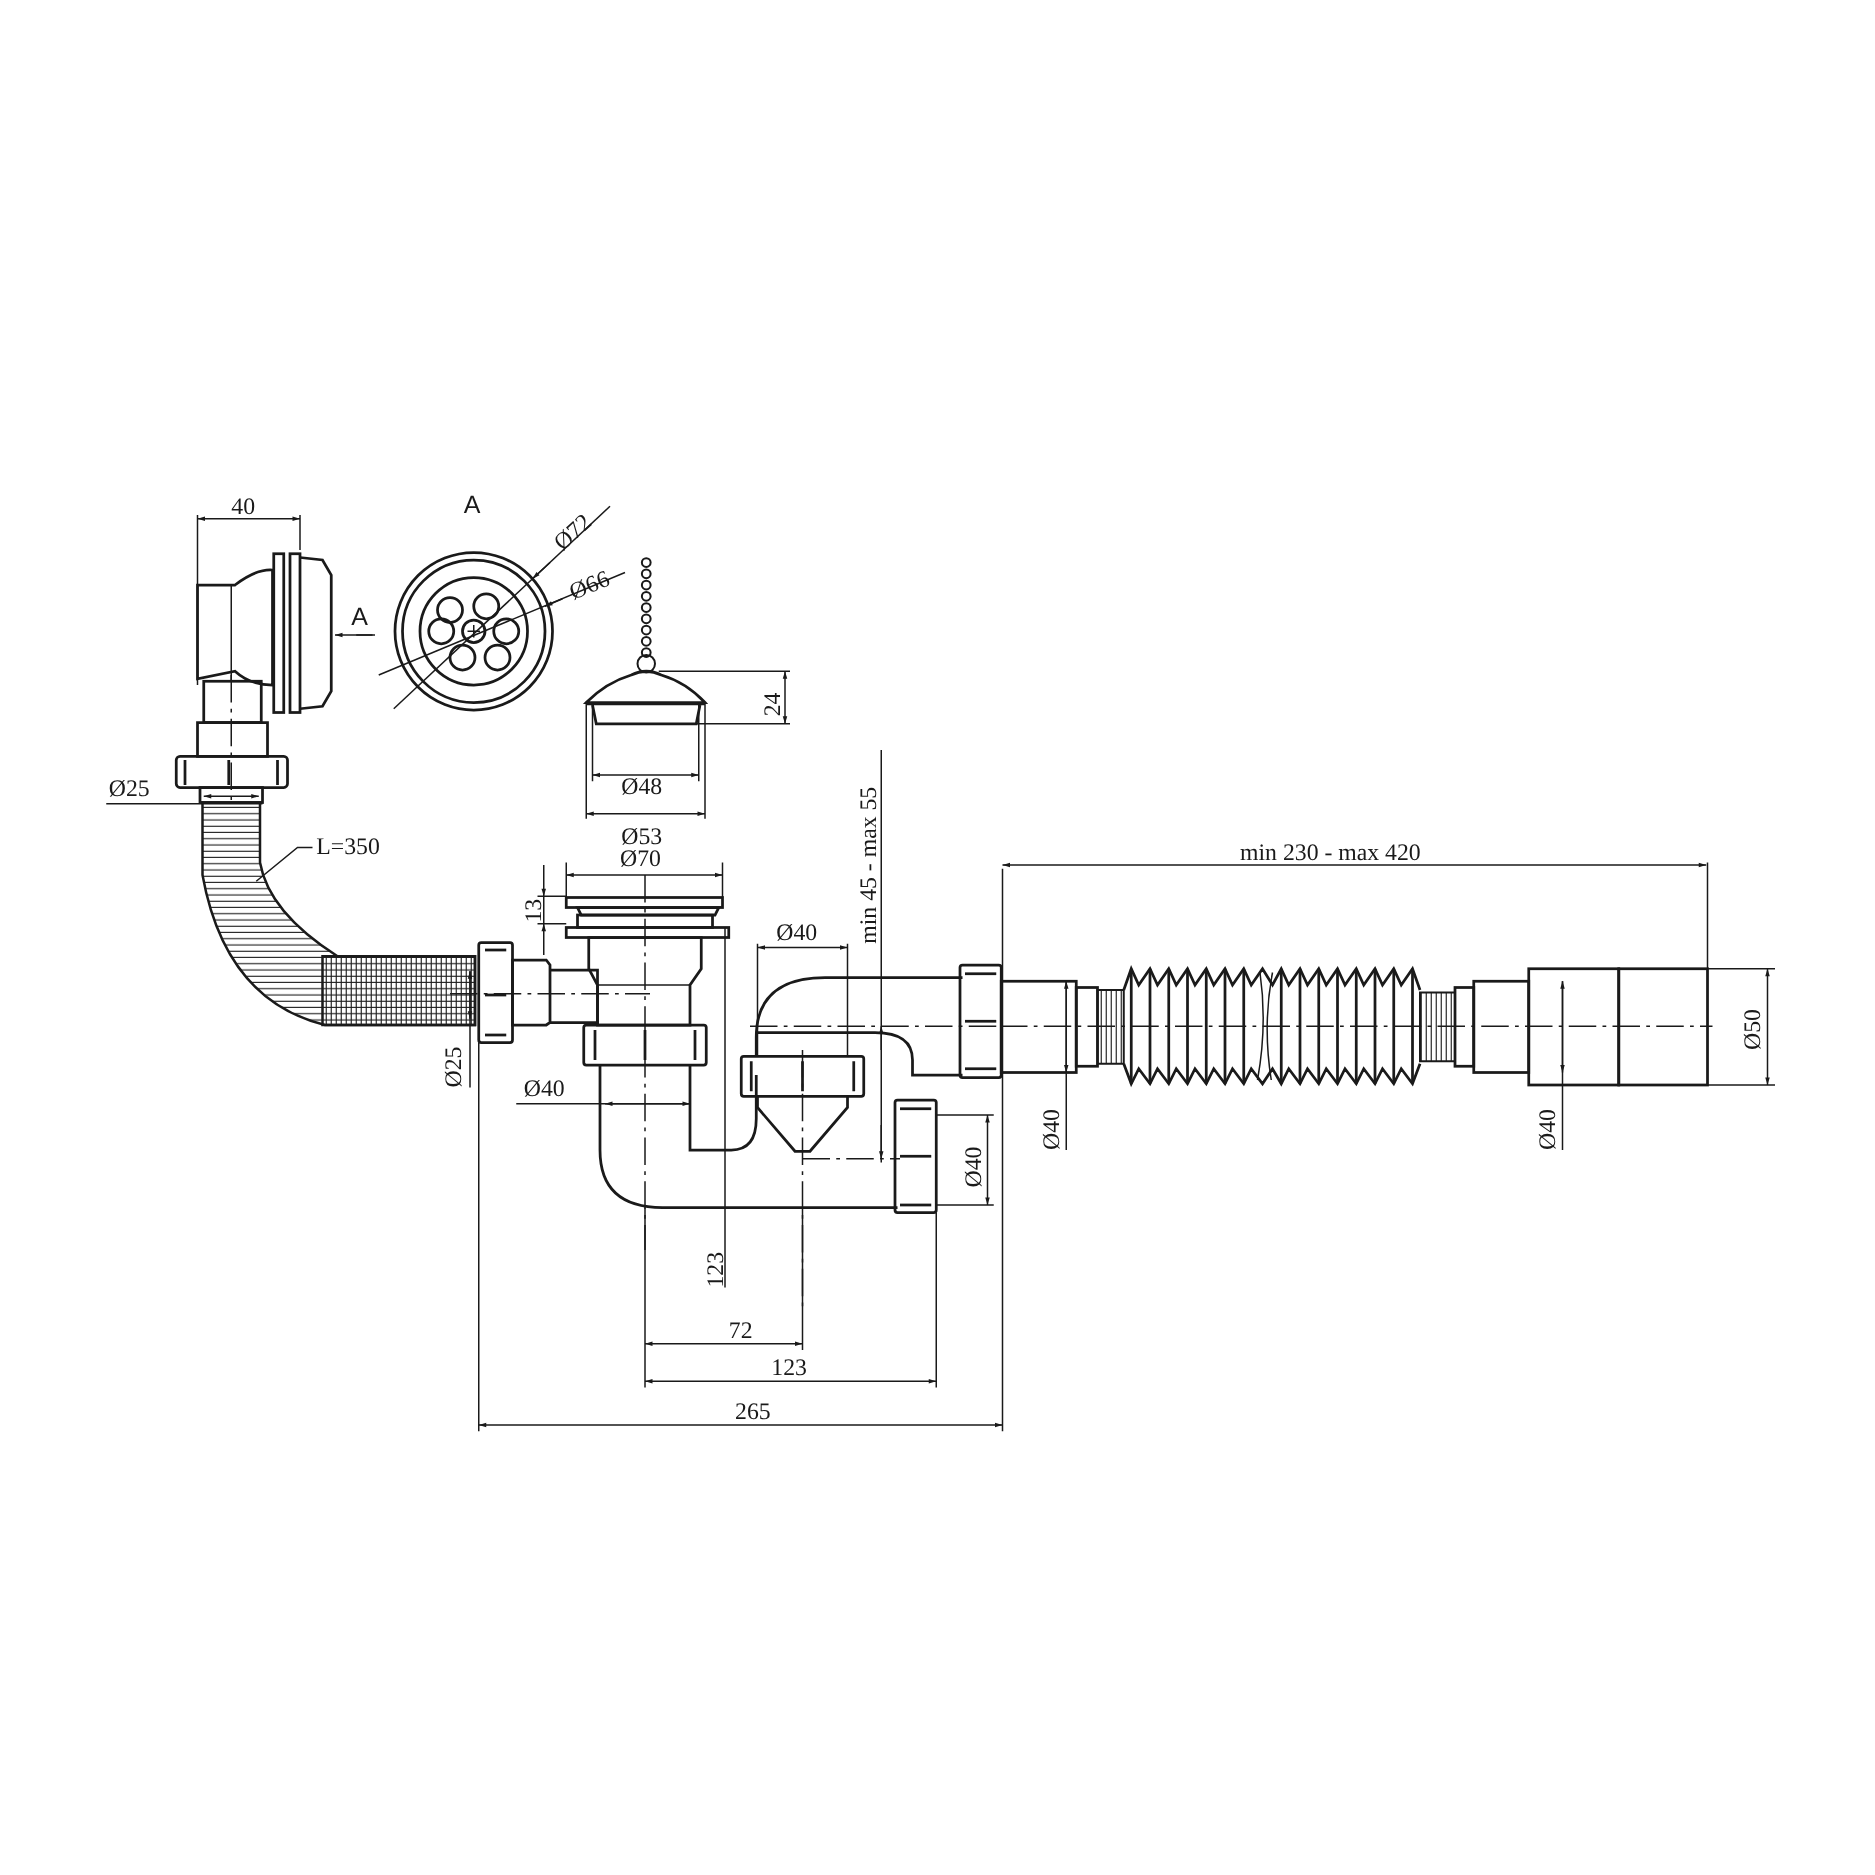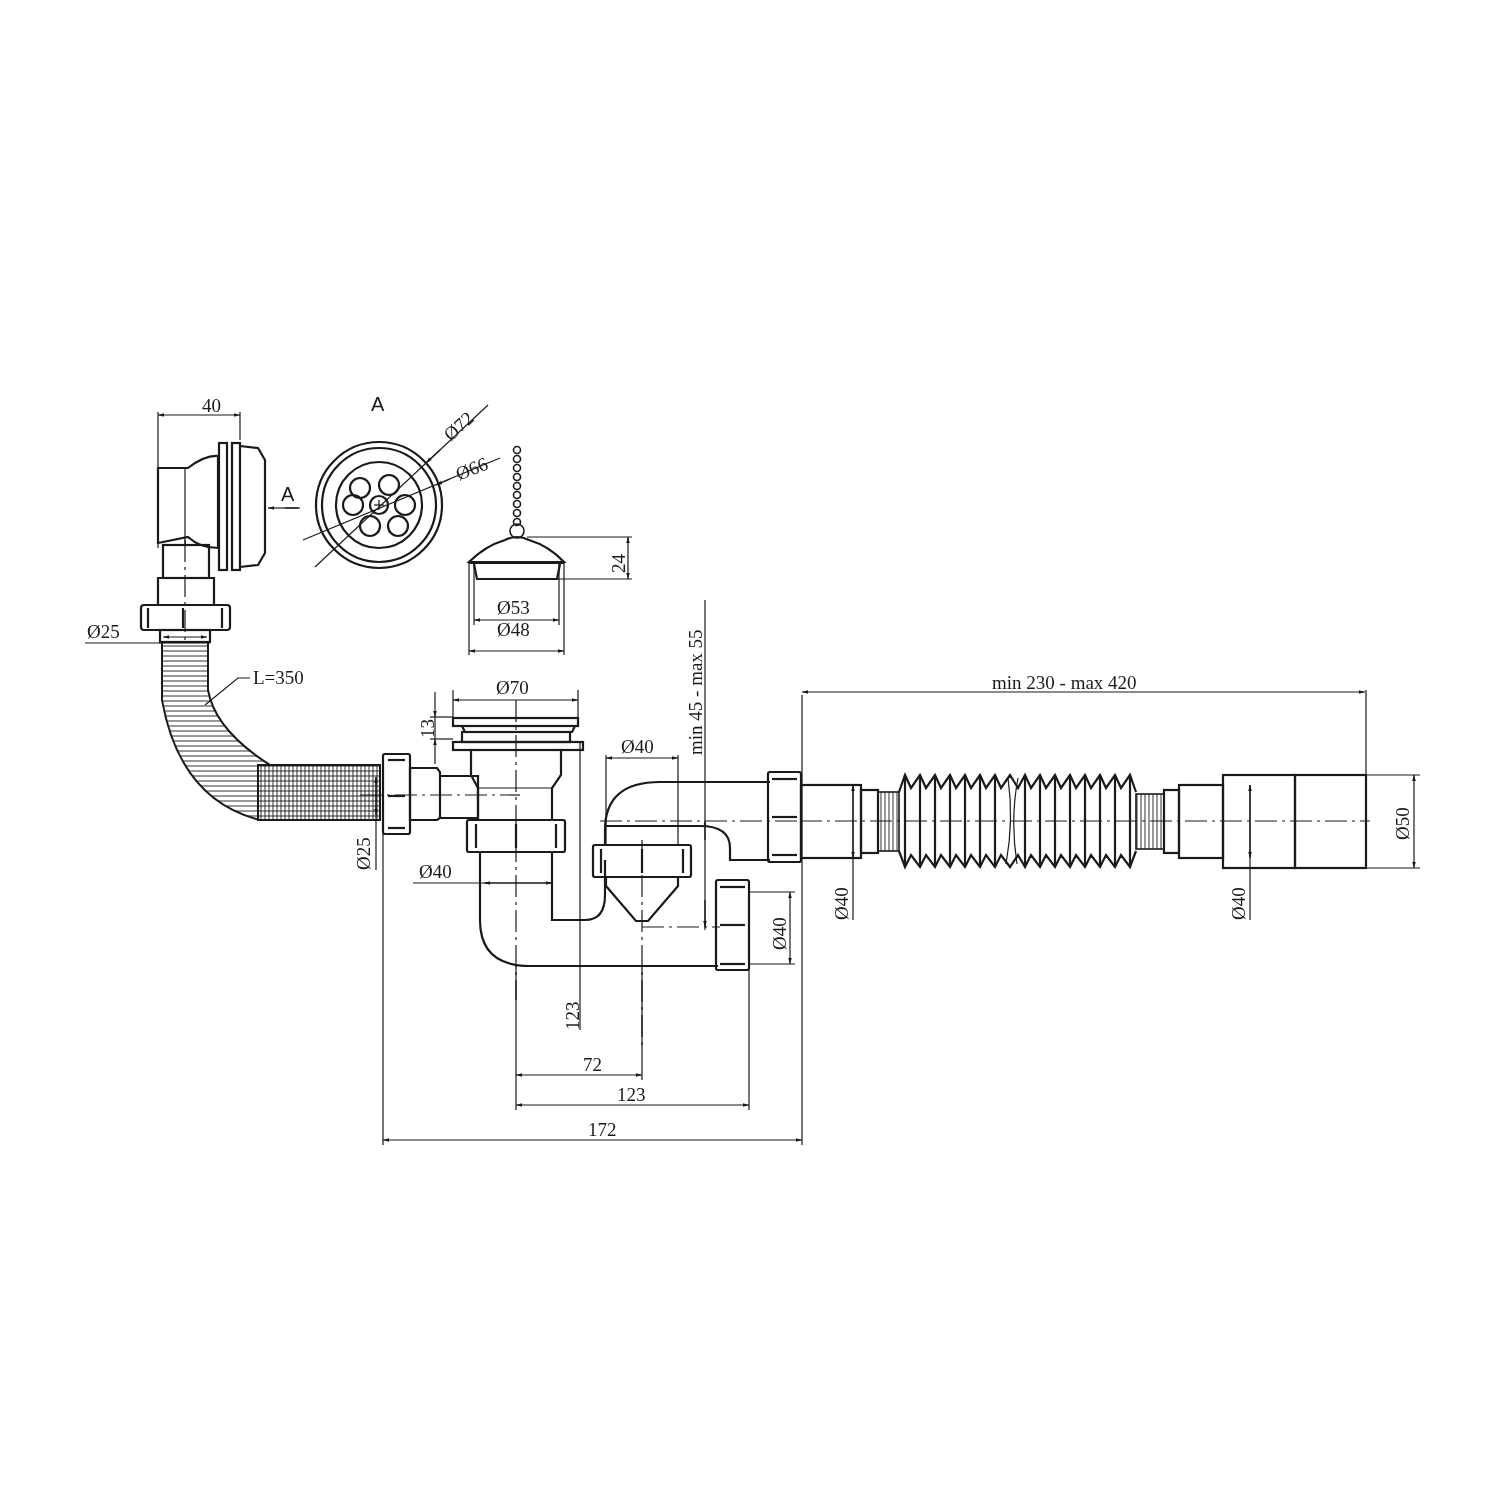--- a/index.html
+++ b/index.html
@@ -241,37 +241,37 @@
 
     <line class="thin" x1="1250" y1="785" x2="1250" y2="920"></line>
     <line class="thin" x1="1250" y1="785" x2="1250" y2="858" marker-start="url(#arr)" marker-end="url(#arr)"></line>
 
     <line class="thin" x1="1366" y1="775" x2="1420" y2="775"></line>
     <line class="thin" x1="1366" y1="868" x2="1420" y2="868"></line>
     <line class="thin" x1="1414" y1="775" x2="1414" y2="868" marker-start="url(#arr)" marker-end="url(#arr)"></line>
   </g>
 </svg>
 
-<div class="lbl" style="left:202px;top:396px;">40</div>
+<div class="lbl" style="left:185px;top:396px;">40</div>
 <div class="lbl lbl-sans" style="left:371px;top:394px;">A</div>
 <div class="lbl lbl-sans" style="left:281px;top:484px;">A</div>
 <div class="lbl" style="left:440px;top:430px;transform:rotate(-42deg);transform-origin:left top;">Ø72</div>
 <div class="lbl" style="left:453px;top:466px;transform:rotate(-22deg);transform-origin:left top;">Ø66</div>
 <div class="lbl rot" style="left:609px;top:573px;">24</div>
 <div class="lbl" style="left:497px;top:620px;font-family:Liberation Serif, serif;">Ø48</div>
-<div class="lbl" style="left:497px;top:598px;">Ø53</div>
+<div class="lbl" style="left:497px;top:660px;">Ø53</div>
 <div class="lbl" style="left:87px;top:622px;">Ø25</div>
 <div class="lbl" style="left:253px;top:668px;">L=350</div>
 <div class="lbl" style="left:496px;top:678px;">Ø70</div>
 <div class="lbl rot" style="left:418px;top:738px;">13</div>
 <div class="lbl" style="left:621px;top:737px;">Ø40</div>
 <div class="lbl rot" style="left:686px;top:755px;">min 45 - max 55</div>
 <div class="lbl rot" style="left:354px;top:870px;">Ø25</div>
 <div class="lbl" style="left:419px;top:862px;">Ø40</div>
 <div class="lbl rot" style="left:770px;top:950px;">Ø40</div>
 <div class="lbl rot" style="left:563px;top:1030px;">123</div>
 <div class="lbl" style="left:567px;top:1055px;margin-left:16px;">72</div>
 <div class="lbl" style="left:617px;top:1085px;">123</div>
-<div class="lbl" style="left:588px;top:1120px;">172</div>
+<div class="lbl" style="left:588px;top:1120px;">265</div>
 <div class="lbl" style="left:992px;top:673px;">min 230 - max 420</div>
 <div class="lbl rot" style="left:832px;top:920px;">Ø40</div>
 <div class="lbl rot" style="left:1229px;top:920px;">Ø40</div>
 <div class="lbl rot" style="left:1393px;top:840px;">Ø50</div>
 
 </body></html>

